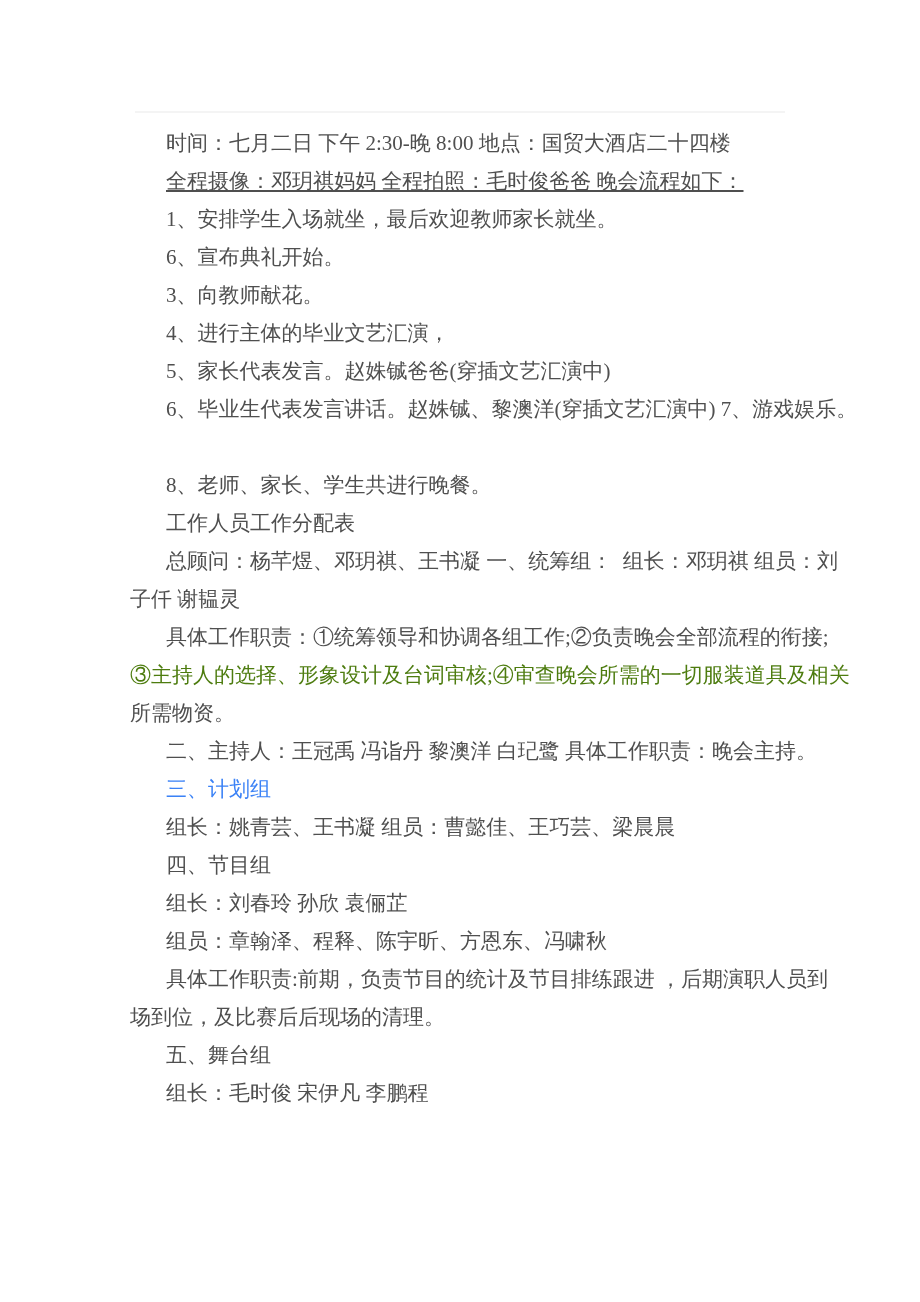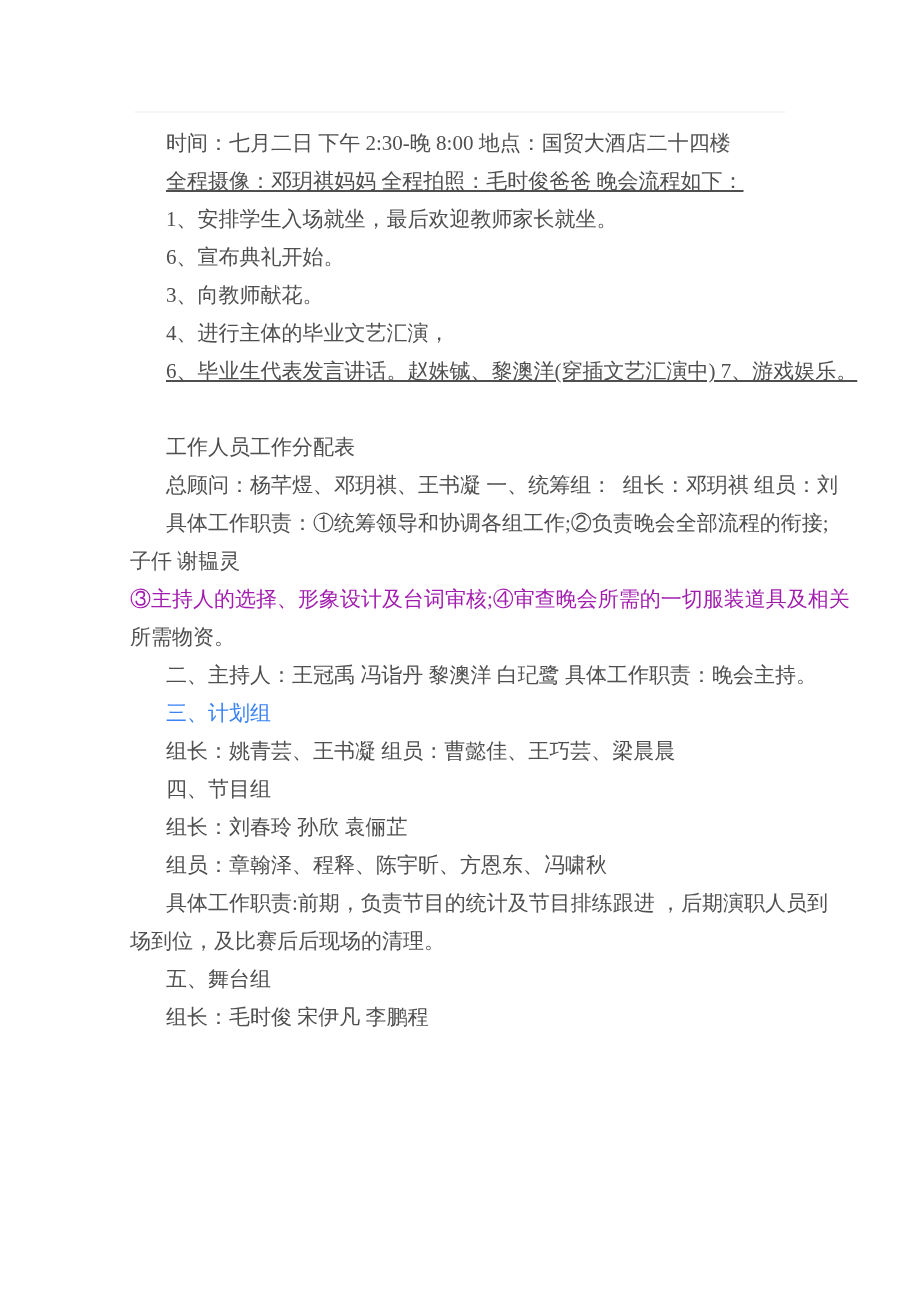--- a/index.html
+++ b/index.html
@@ -50,27 +50,29 @@
 
 <div class="page">
   <div class="top-divider"></div>
   <div class="document-body" id="document-body">
       <div class="doc-line indent" style="color: rgb(79, 79, 79);">时间：七月二日 下午 2:30-晚 8:00 地点：国贸大酒店二十四楼</div>
       <div class="doc-line indent" style="color: rgb(79, 79, 79); text-decoration: underline;">全程摄像：邓玥祺妈妈 全程拍照：毛时俊爸爸 晚会流程如下：</div>
       <div class="doc-line indent" style="color: rgb(79, 79, 79);">1、安排学生入场就坐，最后欢迎教师家长就坐。</div>
       <div class="doc-line indent" style="color: rgb(79, 79, 79);">6、宣布典礼开始。</div>
       <div class="doc-line indent" style="color: rgb(79, 79, 79);">3、向教师献花。</div>
       <div class="doc-line indent" style="color: rgb(79, 79, 79);">4、进行主体的毕业文艺汇演，</div>
-      <div class="doc-line indent" style="color: rgb(79, 79, 79); text-decoration: underline;">6、毕业生代表发言讲话。赵姝铖、黎澳洋(穿插文艺汇演中) 7、游戏娱乐。</div>
+      <div class="doc-line indent" style="color: rgb(79, 79, 79);">5、家长代表发言。赵姝铖爸爸(穿插文艺汇演中)</div>
+      <div class="doc-line indent" style="color: rgb(79, 79, 79);">6、毕业生代表发言讲话。赵姝铖、黎澳洋(穿插文艺汇演中) 7、游戏娱乐。</div>
       <div class="doc-line" style="color: rgb(79, 79, 79);"></div>
+      <div class="doc-line indent" style="color: rgb(79, 79, 79);">8、老师、家长、学生共进行晚餐。</div>
       <div class="doc-line indent" style="color: rgb(79, 79, 79);">工作人员工作分配表</div>
       <div class="doc-line indent" style="color: rgb(79, 79, 79);">总顾问：杨芊煜、邓玥祺、王书凝 一、统筹组：  组长：邓玥祺 组员：刘</div>
+      <div class="doc-line" style="color: rgb(79, 79, 79);">子仟 谢韫灵</div>
       <div class="doc-line indent" style="color: rgb(79, 79, 79);">具体工作职责：①统筹领导和协调各组工作;②负责晚会全部流程的衔接;</div>
-      <div class="doc-line" style="color: rgb(79, 79, 79);">子仟 谢韫灵</div>
-      <div class="doc-line" style="color: #a21caf;">③主持人的选择、形象设计及台词审核;④审查晚会所需的一切服装道具及相关</div>
+      <div class="doc-line" style="color: #4d7c0f;">③主持人的选择、形象设计及台词审核;④审查晚会所需的一切服装道具及相关</div>
       <div class="doc-line" style="color: rgb(79, 79, 79);">所需物资。</div>
       <div class="doc-line indent" style="color: rgb(79, 79, 79);">二、主持人：王冠禹 冯诣丹 黎澳洋 白玘鹭 具体工作职责：晚会主持。</div>
       <div class="doc-line indent" style="color: #3b82f6;">三、计划组</div>
       <div class="doc-line indent" style="color: rgb(79, 79, 79);">组长：姚青芸、王书凝 组员：曹懿佳、王巧芸、梁晨晨</div>
       <div class="doc-line indent" style="color: rgb(79, 79, 79);">四、节目组</div>
       <div class="doc-line indent" style="color: rgb(79, 79, 79);">组长：刘春玲 孙欣 袁俪芷</div>
       <div class="doc-line indent" style="color: rgb(79, 79, 79);">组员：章翰泽、程释、陈宇昕、方恩东、冯啸秋</div>
       <div class="doc-line indent" style="color: rgb(79, 79, 79);">具体工作职责:前期，负责节目的统计及节目排练跟进 ，后期演职人员到</div>
       <div class="doc-line" style="color: rgb(79, 79, 79);">场到位，及比赛后后现场的清理。</div>
       <div class="doc-line indent" style="color: rgb(79, 79, 79);">五、舞台组</div>

